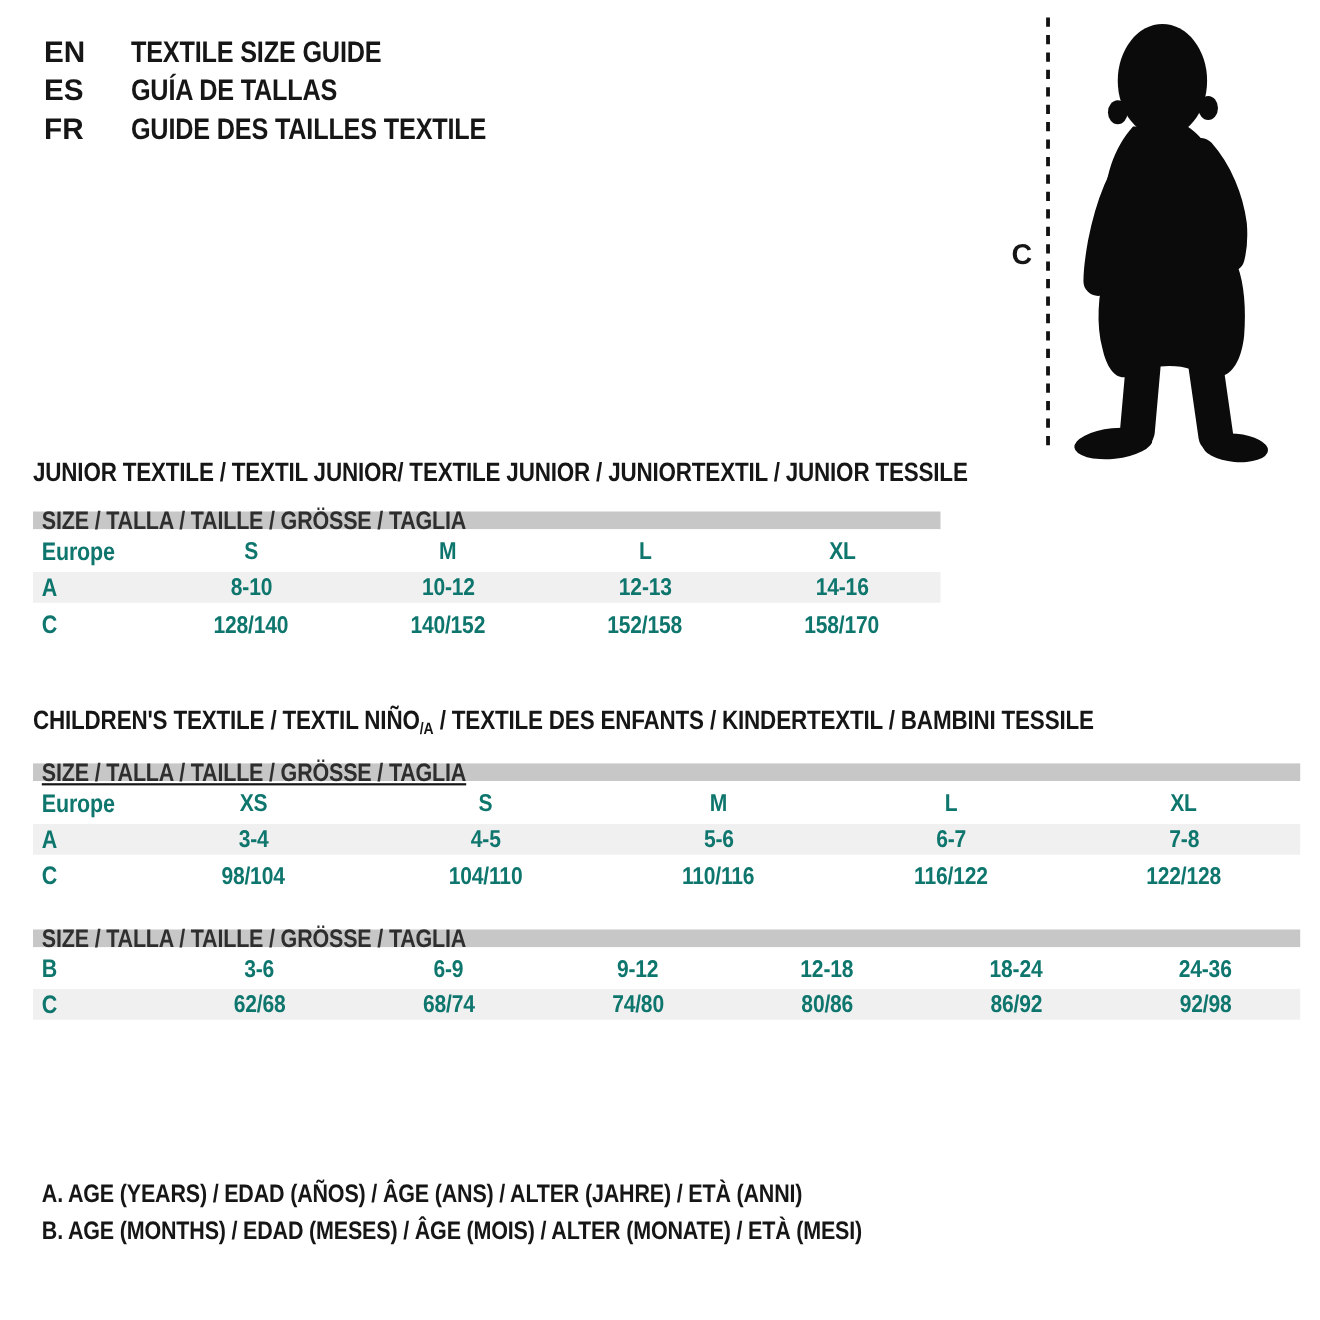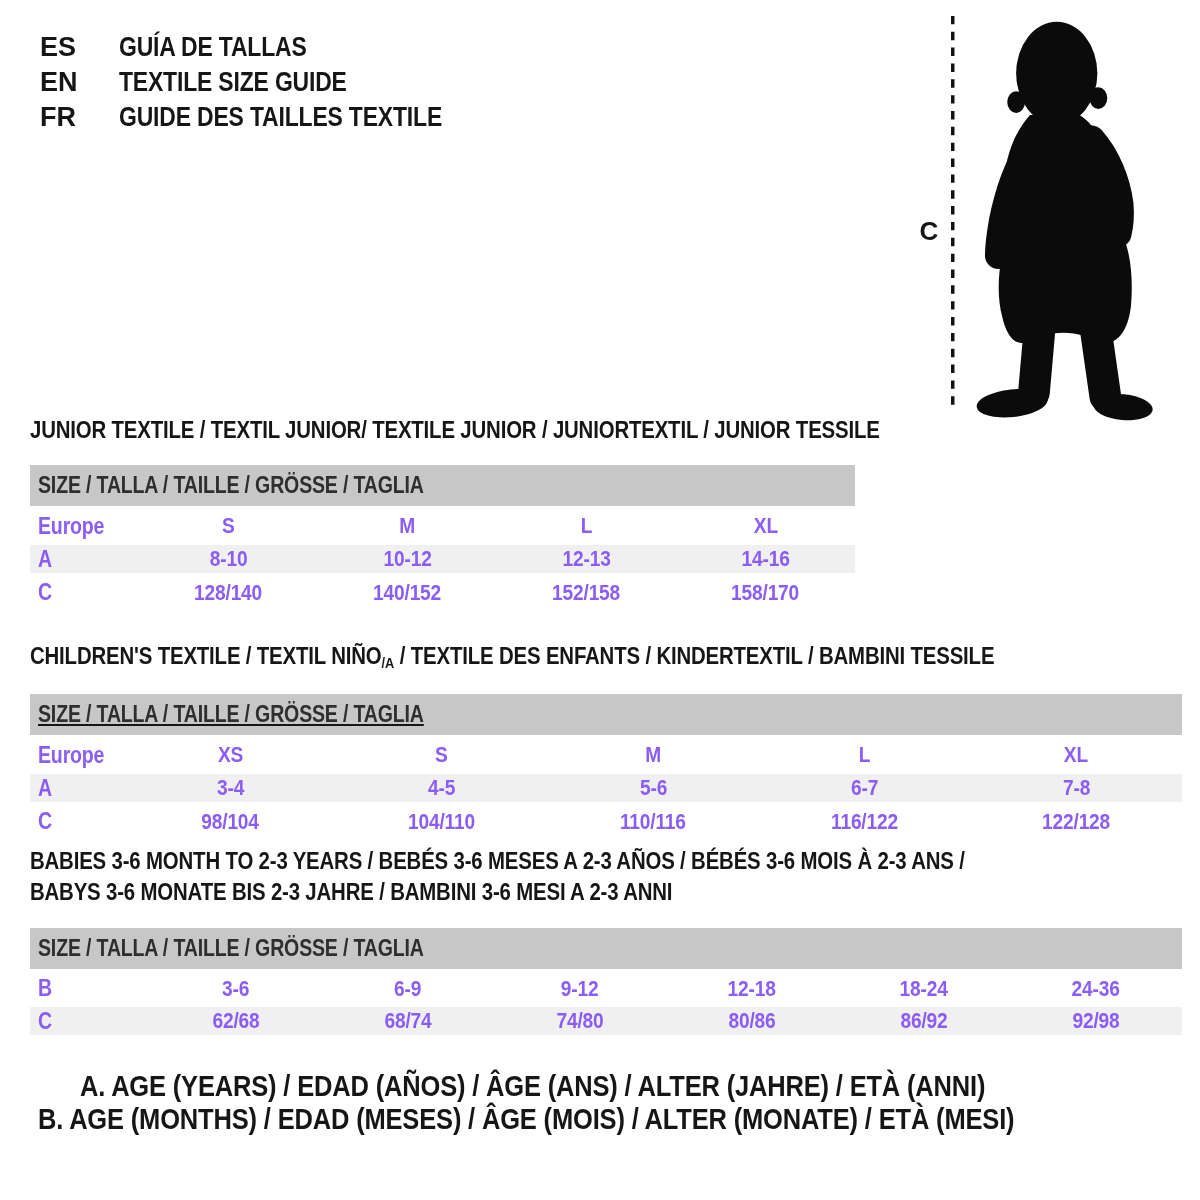--- a/index.html
+++ b/index.html
@@ -30,49 +30,49 @@
   .section { position:absolute; left:30px; }
   #sec-junior   { top:416px; width:825px; }
   #sec-children { top:642px; width:1152px;text-decoration:underline; }
   #sec-babies   { top:845px; width:1152px; }
   .sec-title { font-size:24px; line-height:28px; margin-bottom:21px; }
   #sec-babies .sec-title { line-height:31px; margin-bottom:21px; }
   .title-sub { font-size:15px; position:relative; top:4px; letter-spacing:0; }
 
   
   .band {
-    background:#c7c7c7; color:#2e2e2e; height:41px; margin-bottom:3px;
+    background:#c7c7c7; color:#2e2e2e; height:16px; margin-bottom:3px;
     display:flex; align-items:center; padding-left:8px; font-size:23px;
   }
-  .trow { display:grid; align-items:center; margin-bottom:2px; font-size:22px; color:#8b5cf6; }
+  .trow { display:grid; align-items:center; margin-bottom:2px; font-size:22px; color:#0f766e; }
   .rlabel { padding-left:8px; font-size:23px; text-align:left; }
   .cell { text-align:center; }
   .shaded { background:#f0f0f0; }
   .r34{height:34px} .r28{height:28px} .r35{height:35px} .r33{height:33px}
   .grid-junior   { grid-template-columns:13.2% 21.7% 21.7% 21.7% 21.7%; }
   .grid-children { grid-template-columns:8.2% 18.36% 18.36% 18.36% 18.36% 18.36%; }
   .grid-babies   { grid-template-columns:10.4% 14.93% 14.93% 14.93% 14.93% 14.93% 14.93%; }
 
   
   #legend { top:1069px; left:38px; }
-  .legend-line { font-size:30px; line-height:33px;text-align:center; }
+  .legend-line { font-size:23px; line-height:33px; }
 </style>
 </head>
 <body>
 
 <div id="page">
 
   <div id="languages" class="abs">
     <div class="lang-row">
+      <span class="lang-code">EN</span>
+      <span class="cx">TEXTILE SIZE GUIDE</span>
+    </div>
+    <div class="lang-row">
       <span class="lang-code">ES</span>
       <span class="cx">GUÍA DE TALLAS</span>
-    </div>
-    <div class="lang-row">
-      <span class="lang-code">EN</span>
-      <span class="cx">TEXTILE SIZE GUIDE</span>
     </div>
     <div class="lang-row">
       <span class="lang-code">FR</span>
       <span class="cx">GUIDE DES TAILLES TEXTILE</span>
     </div>
   </div>
 
   <div id="figure" class="abs">
     <svg viewBox="0 0 262 420" xmlns="http://www.w3.org/2000/svg">
       <line x1="52" y1="8" x2="52" y2="408" stroke="#111111" stroke-width="3.5" stroke-dasharray="8.5 7.5"></line>
@@ -154,24 +154,20 @@
         <span class="cell"><span class="cxc">98/104</span></span>
         <span class="cell"><span class="cxc">104/110</span></span>
         <span class="cell"><span class="cxc">110/116</span></span>
         <span class="cell"><span class="cxc">116/122</span></span>
         <span class="cell"><span class="cxc">122/128</span></span>
       </div>
     </div>
   </div>
 
   <div id="sec-babies" class="section">
-    <div class="sec-title">
-      <div><span class="cx">BABIES 3-6 MONTH TO 2-3 YEARS / BEBÉS 3-6 MESES A 2-3 AÑOS / BÉBÉS 3-6 MOIS À 2-3 ANS /</span></div>
-      <div><span class="cx">BABYS 3-6 MONATE BIS 2-3 JAHRE / BAMBINI 3-6 MESI A 2-3 ANNI</span></div>
-    </div>
     <div>
       <div class="band">
         <span class="cx">SIZE / TALLA / TAILLE / GRÖSSE / TAGLIA</span>
       </div>
       <div class="trow grid-babies r33">
         <span class="rlabel"><span class="cx">B</span></span>
         <span class="cell"><span class="cxc">3-6</span></span>
         <span class="cell"><span class="cxc">6-9</span></span>
         <span class="cell"><span class="cxc">9-12</span></span>
         <span class="cell"><span class="cxc">12-18</span></span>

